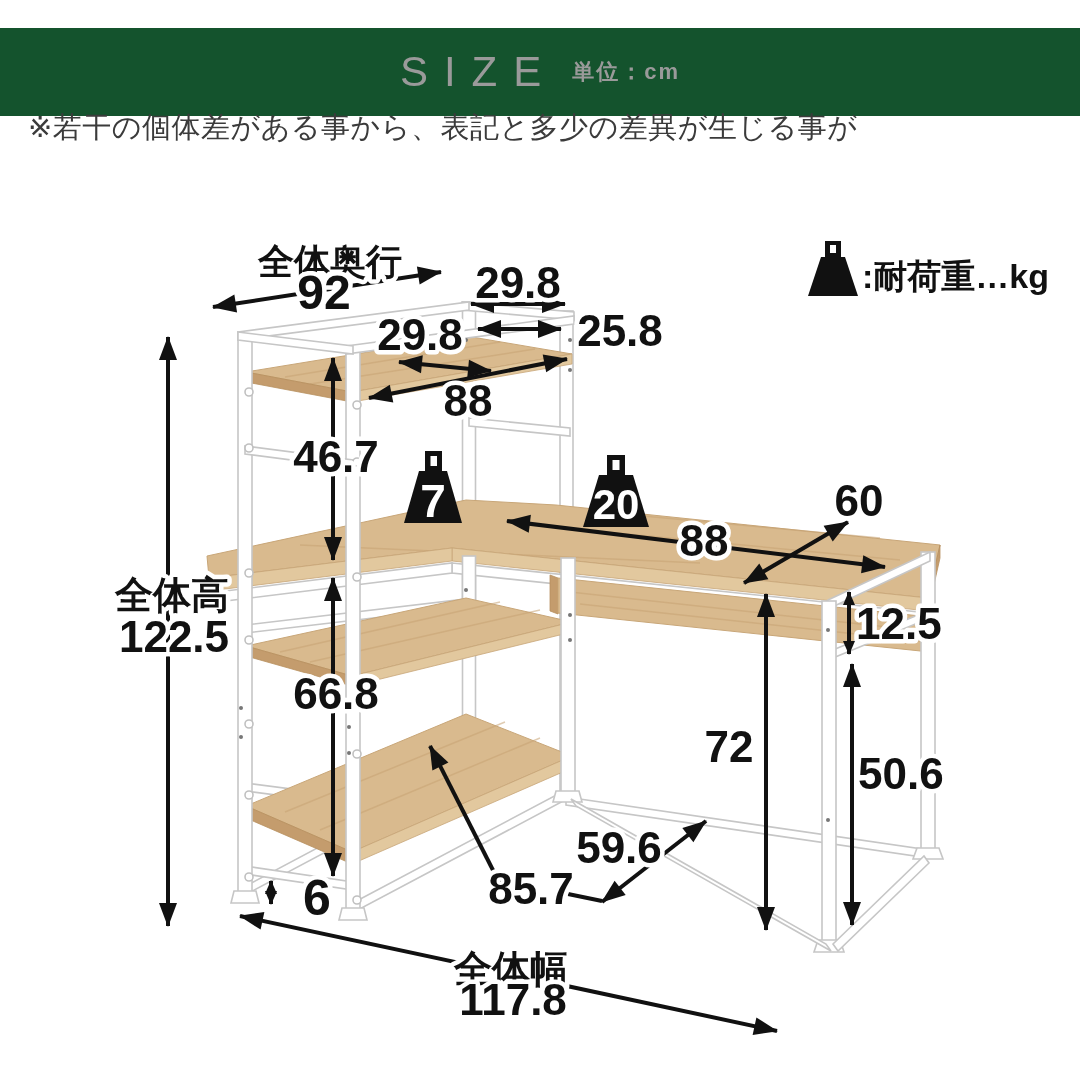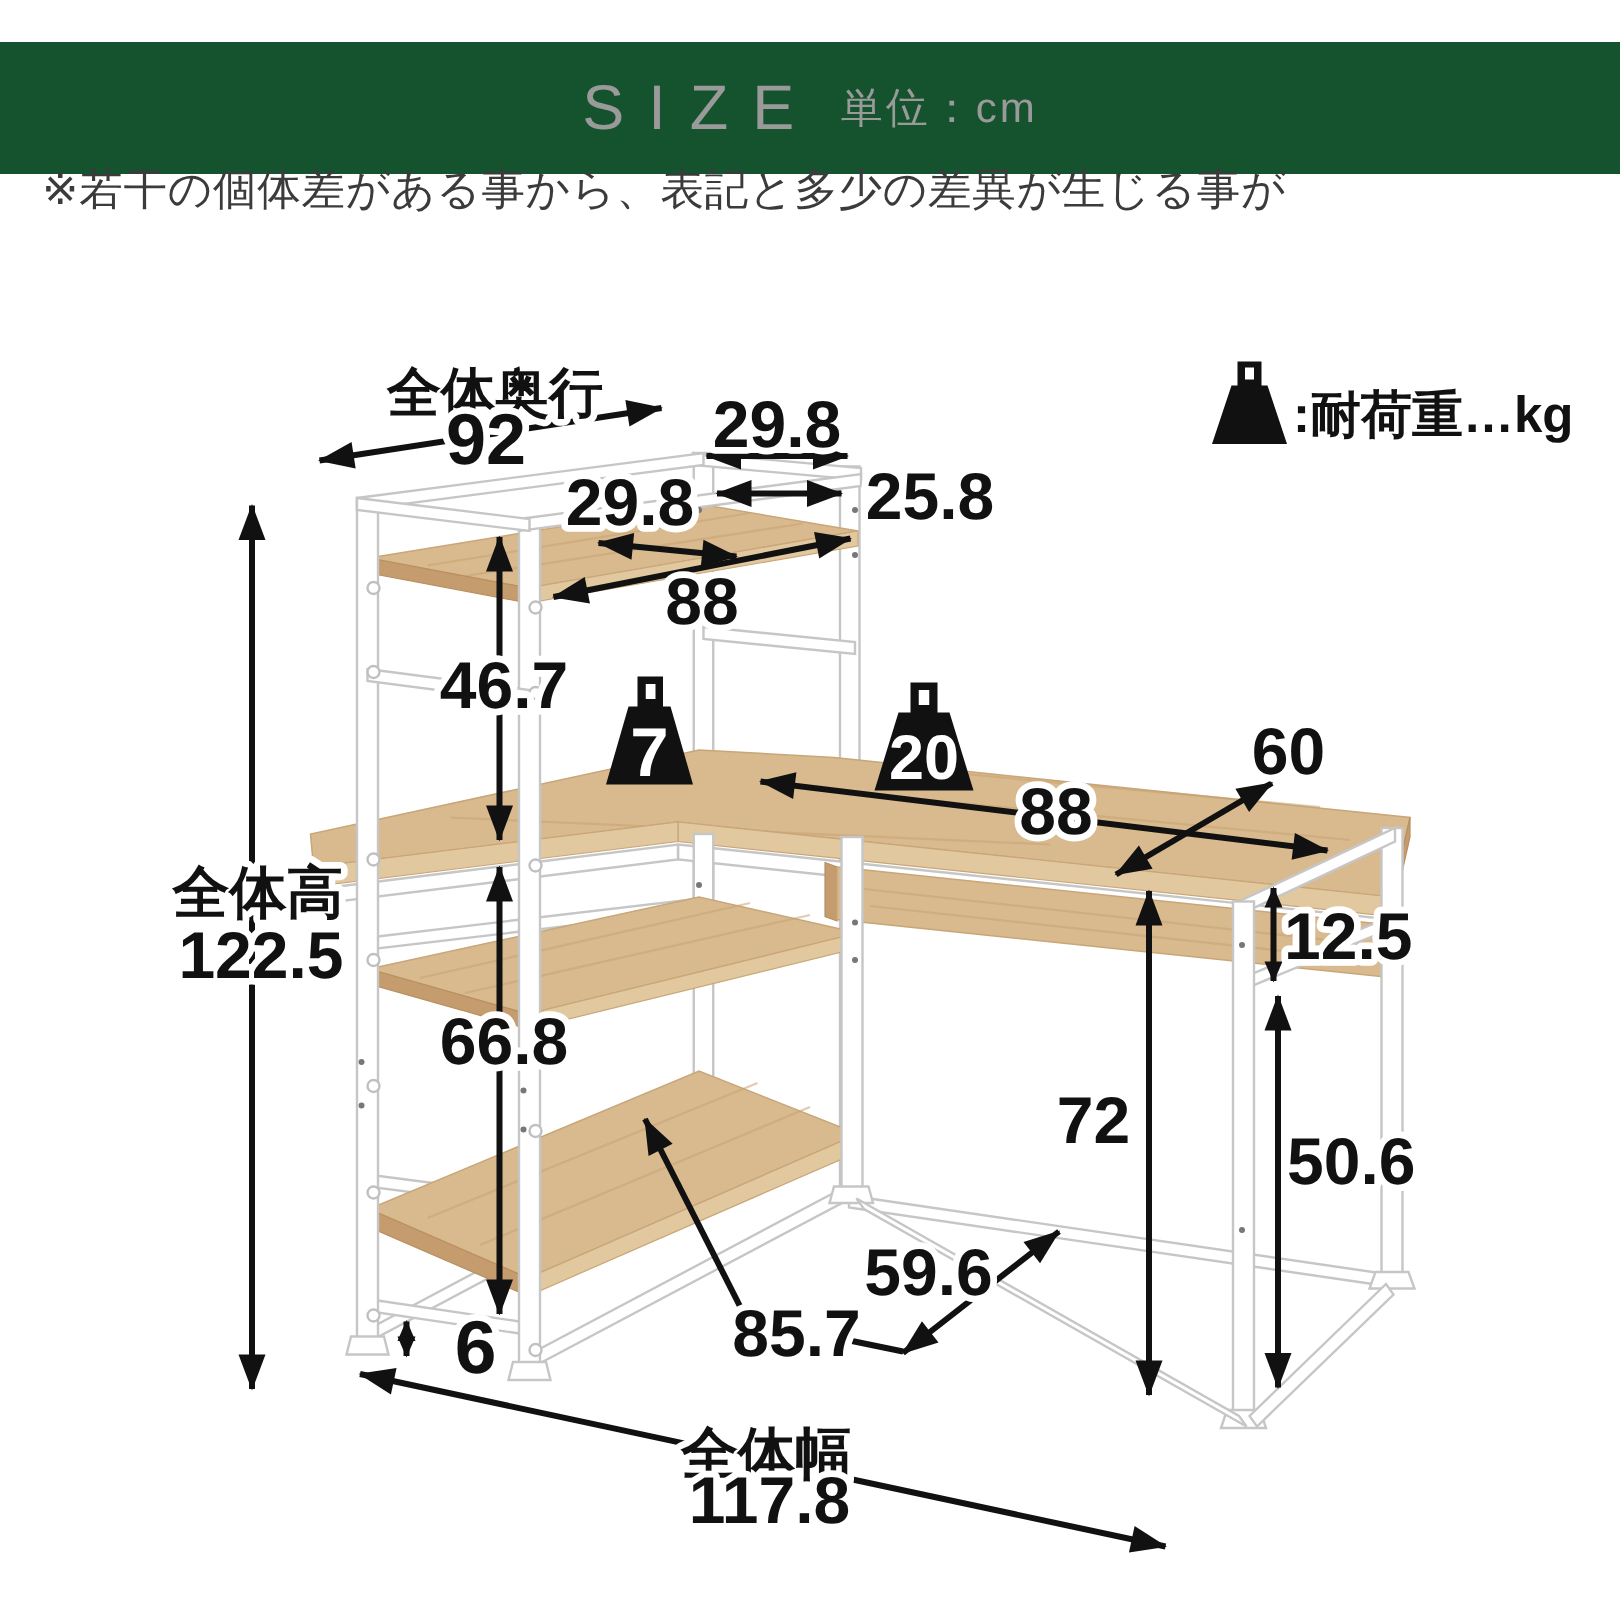--- a/index.html
+++ b/index.html
@@ -1,21 +1,21 @@
 <!DOCTYPE html>
 <html><head>
 <meta charset="utf-8">
 <style>
   html,body{margin:0;padding:0;background:#ffffff;}
   body{width:1080px;height:1080px;position:relative;overflow:hidden;
        font-family:"Liberation Sans","DejaVu Sans",sans-serif;}
   .header{position:absolute;left:0;top:0;width:1080px;height:88px;background:#14532d;
           display:flex;align-items:center;justify-content:center;gap:15px;margin-top:28px;}
   .header .title{font-size:42px;color:#9a9a9a;letter-spacing:16px;font-weight:400;}
-  .header .unit{font-size:28px;color:#9a9a9a;letter-spacing:2px;font-weight:400;}
+  .header .unit{font-size:22px;color:#9a9a9a;letter-spacing:2px;font-weight:700;}
   .note{position:absolute;left:28px;top:104px;width:1024px;font-size:29px;line-height:1.62;
         color:#3b3b3b;font-weight:400;letter-spacing:0.5px;}
   svg{position:absolute;left:0;top:0;}
   
   .wf{fill:#ffffff;stroke:#c6c6c6;stroke-width:1.6;}
   .wd{fill:#d9ba8e;stroke:#c8a678;stroke-width:1;}
   .wel{fill:#e2c89e;stroke:#c8a678;stroke-width:0.8;}
   .wed{fill:#c49c6d;stroke:#b8905f;stroke-width:0.8;}
   .gr{stroke:#c7a273;stroke-width:1.5;opacity:.55;fill:none;}
   .ring{fill:#ffffff;stroke:#c0c0c0;stroke-width:1.6;}

